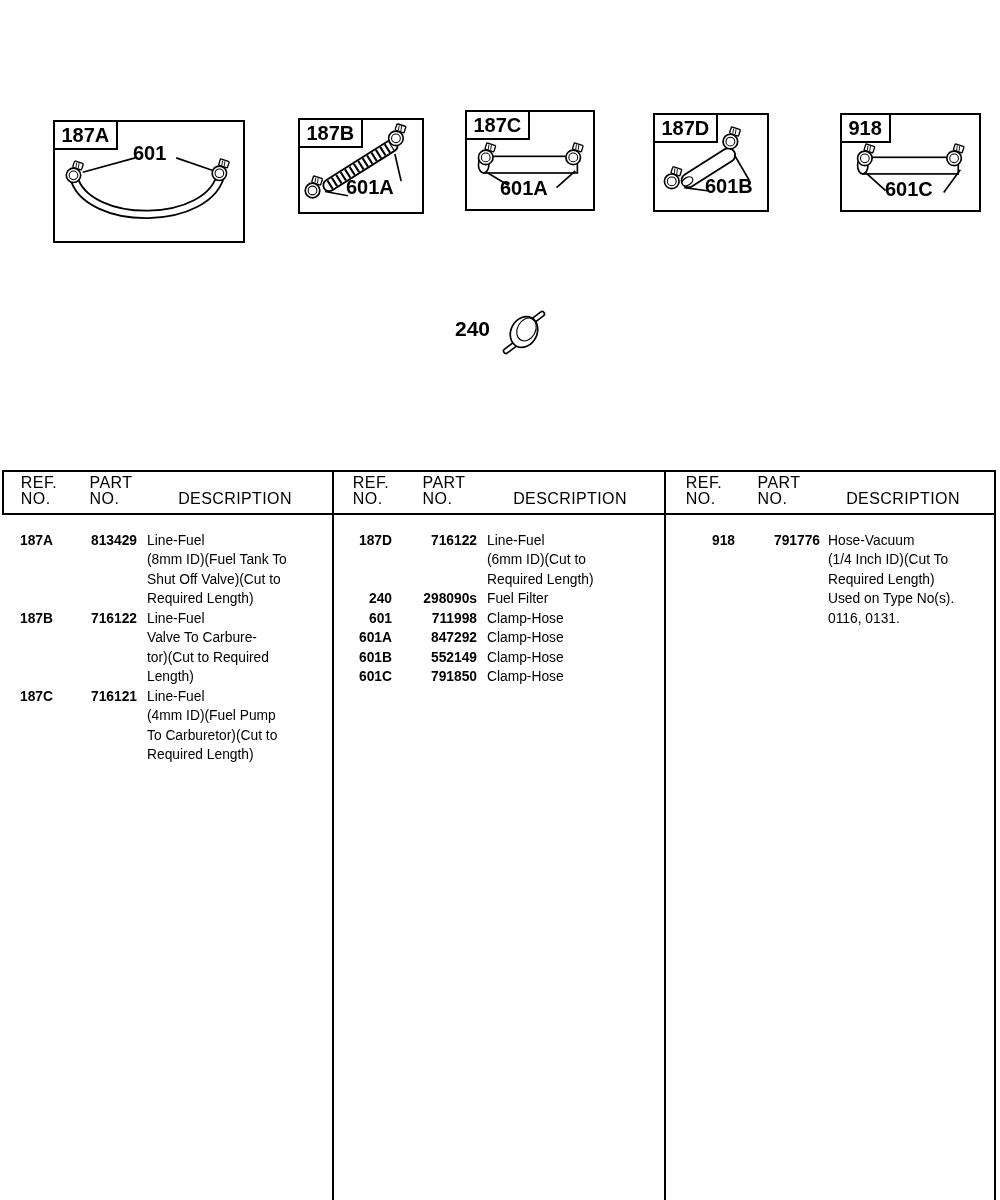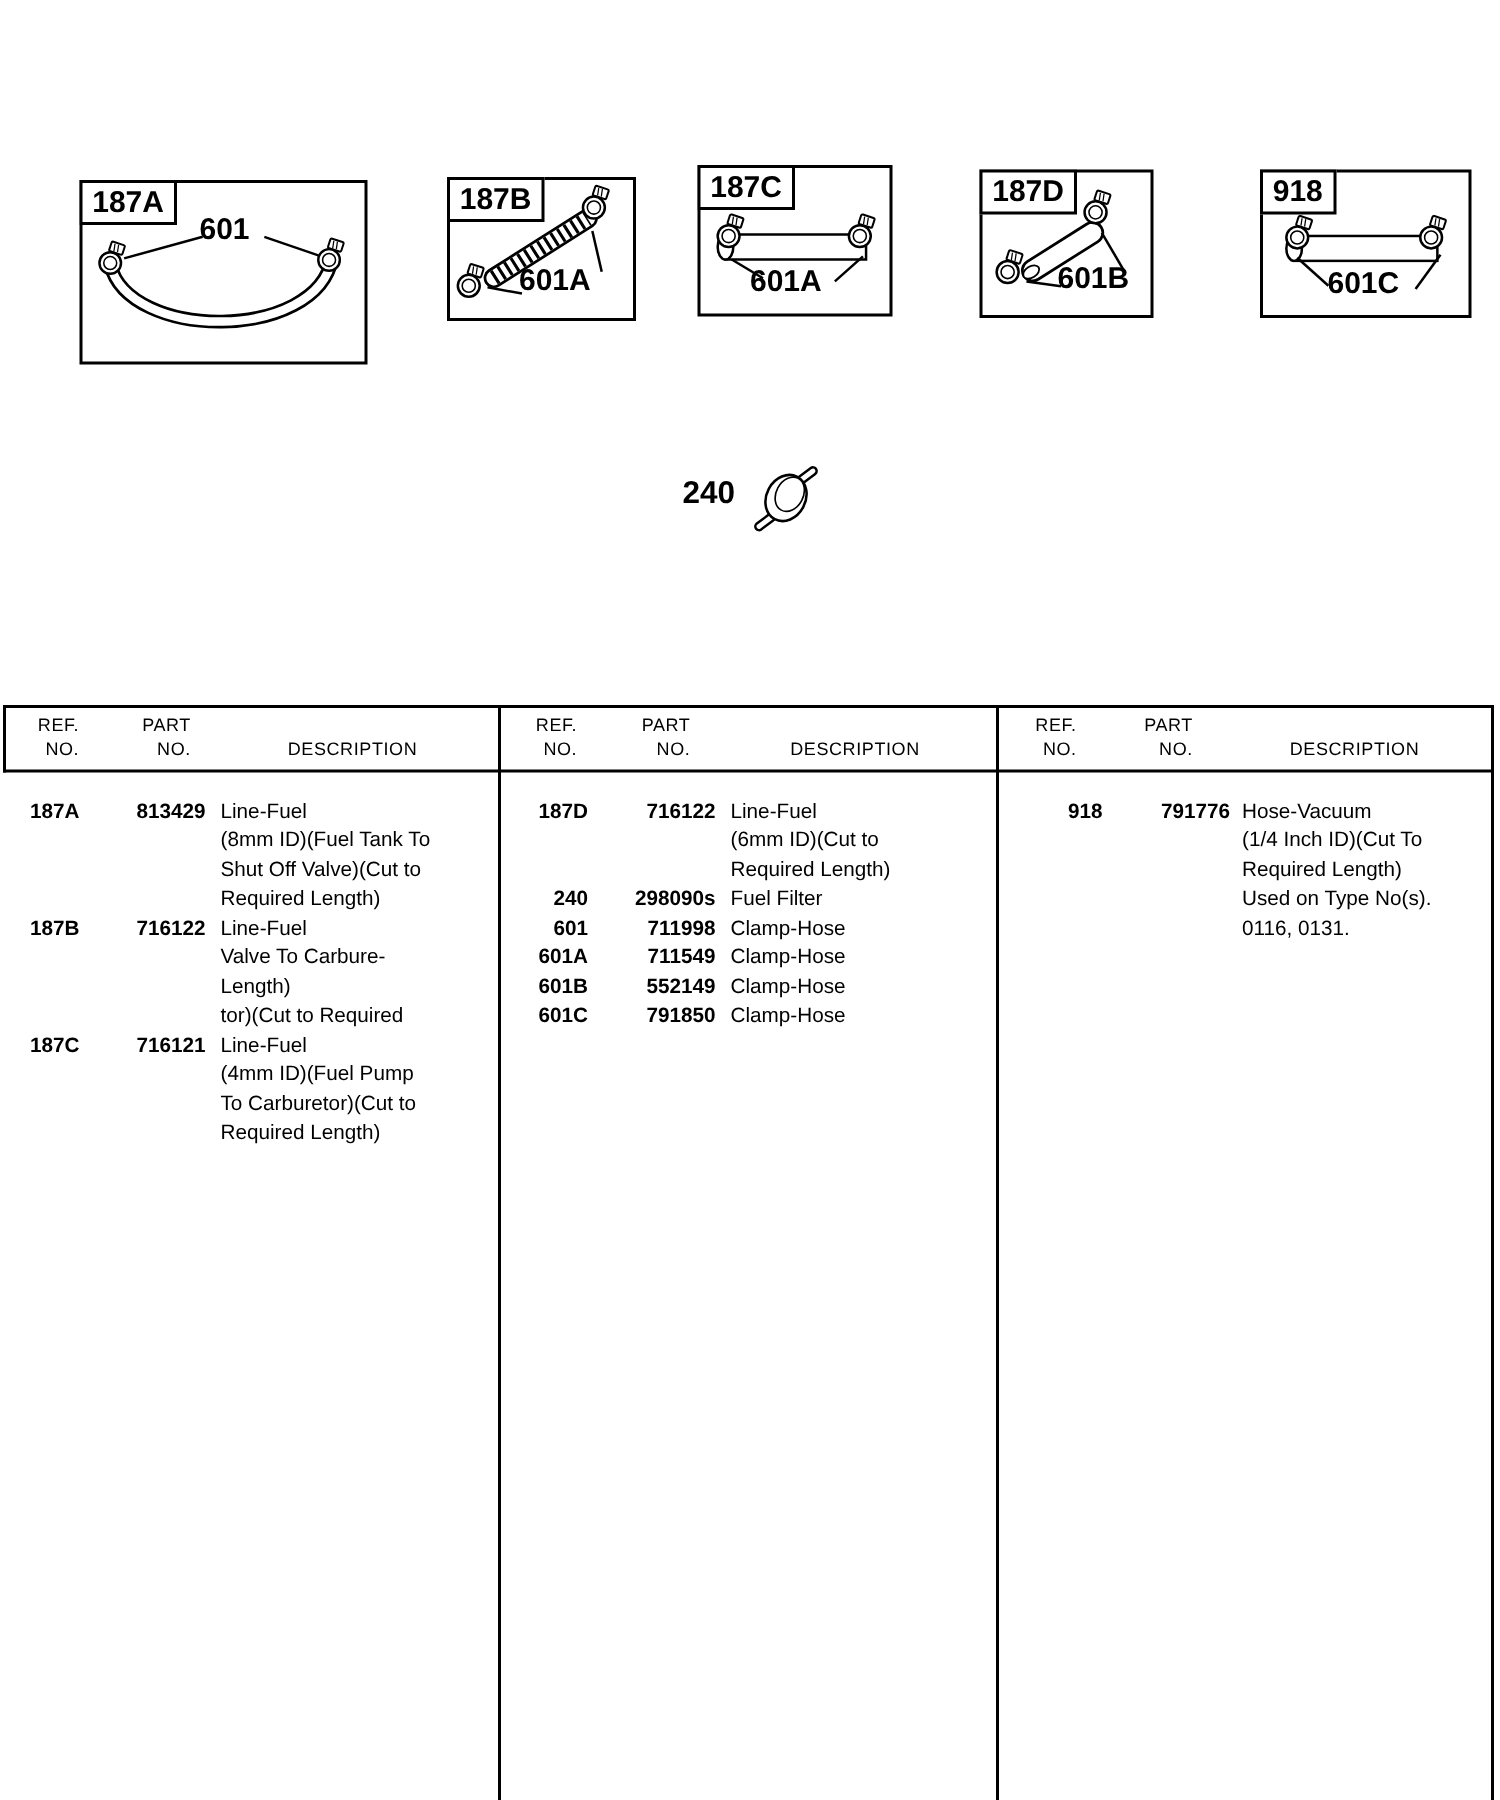--- a/index.html
+++ b/index.html
@@ -20,22 +20,22 @@
   .callout{
     position:absolute;z-index:3;font-weight:bold;font-size:20px;
     line-height:20px;white-space:nowrap;
   }
   .art{position:absolute;left:0;top:0;width:100%;height:100%}
   .flabel{position:absolute;font-weight:bold;font-size:21px;line-height:21px}
   
   .rule{position:absolute;background:#000}
   .hdr{
     position:absolute;transform:translateX(-50%);
-    font-size:12px;line-height:16px;letter-spacing:.4px;
-    text-align:right;white-space:nowrap;
+    font-size:16px;line-height:16px;letter-spacing:.4px;
+    text-align:left;white-space:nowrap;
   }
   .tcol{position:absolute;top:531px}
   .trow{display:flex;line-height:19.45px;font-size:13.8px;white-space:pre}
   .c-ref,.c-part{font-weight:bold;text-align:right}
   .col0{left:0;width:333px}
   .col0 .c-ref{width:53px}.col0 .c-part{width:84px}.col0 .c-desc{margin-left:10px}
   .col1{left:335px;width:330px}
   .col1 .c-ref{width:57px}.col1 .c-part{width:85px}.col1 .c-desc{margin-left:10px}
   .col2{left:665px;width:330px}
   .col2 .c-ref{width:70px}.col2 .c-part{width:85px}.col2 .c-desc{margin-left:8px}
@@ -171,34 +171,34 @@
 </div>
 <div class="hdr" style="left:903px;top:491px">DESCRIPTION</div>
 
 <div class="tcol col0">
     <div class="trow"><span class="c-ref">187A</span><span class="c-part">813429</span><span class="c-desc">Line-Fuel</span></div>
     <div class="trow"><span class="c-ref"></span><span class="c-part"></span><span class="c-desc">(8mm ID)(Fuel Tank To</span></div>
     <div class="trow"><span class="c-ref"></span><span class="c-part"></span><span class="c-desc">Shut Off Valve)(Cut to</span></div>
     <div class="trow"><span class="c-ref"></span><span class="c-part"></span><span class="c-desc">Required Length)</span></div>
     <div class="trow"><span class="c-ref">187B</span><span class="c-part">716122</span><span class="c-desc">Line-Fuel</span></div>
     <div class="trow"><span class="c-ref"></span><span class="c-part"></span><span class="c-desc">Valve To Carbure-</span></div>
+    <div class="trow"><span class="c-ref"></span><span class="c-part"></span><span class="c-desc">tor)(Cut to Required</span></div>
     <div class="trow"><span class="c-ref"></span><span class="c-part"></span><span class="c-desc">Length)</span></div>
-    <div class="trow"><span class="c-ref"></span><span class="c-part"></span><span class="c-desc">tor)(Cut to Required</span></div>
     <div class="trow"><span class="c-ref">187C</span><span class="c-part">716121</span><span class="c-desc">Line-Fuel</span></div>
     <div class="trow"><span class="c-ref"></span><span class="c-part"></span><span class="c-desc">(4mm ID)(Fuel Pump</span></div>
     <div class="trow"><span class="c-ref"></span><span class="c-part"></span><span class="c-desc">To Carburetor)(Cut to</span></div>
     <div class="trow"><span class="c-ref"></span><span class="c-part"></span><span class="c-desc">Required Length)</span></div>
   </div>
 <div class="tcol col1">
     <div class="trow"><span class="c-ref">187D</span><span class="c-part">716122</span><span class="c-desc">Line-Fuel</span></div>
     <div class="trow"><span class="c-ref"></span><span class="c-part"></span><span class="c-desc">(6mm ID)(Cut to</span></div>
     <div class="trow"><span class="c-ref"></span><span class="c-part"></span><span class="c-desc">Required Length)</span></div>
     <div class="trow"><span class="c-ref">240</span><span class="c-part">298090s</span><span class="c-desc">Fuel Filter</span></div>
     <div class="trow"><span class="c-ref">601</span><span class="c-part">711998</span><span class="c-desc">Clamp-Hose</span></div>
-    <div class="trow"><span class="c-ref">601A</span><span class="c-part">711549</span><span class="c-desc">Clamp-Hose</span></div>
+    <div class="trow"><span class="c-ref">601A</span><span class="c-part">847292</span><span class="c-desc">Clamp-Hose</span></div>
     <div class="trow"><span class="c-ref">601B</span><span class="c-part">552149</span><span class="c-desc">Clamp-Hose</span></div>
     <div class="trow"><span class="c-ref">601C</span><span class="c-part">791850</span><span class="c-desc">Clamp-Hose</span></div>
   </div>
 <div class="tcol col2">
     <div class="trow"><span class="c-ref">918</span><span class="c-part">791776</span><span class="c-desc">Hose-Vacuum</span></div>
     <div class="trow"><span class="c-ref"></span><span class="c-part"></span><span class="c-desc">(1/4 Inch ID)(Cut To</span></div>
     <div class="trow"><span class="c-ref"></span><span class="c-part"></span><span class="c-desc">Required Length)</span></div>
     <div class="trow"><span class="c-ref"></span><span class="c-part"></span><span class="c-desc">Used on Type No(s).</span></div>
     <div class="trow"><span class="c-ref"></span><span class="c-part"></span><span class="c-desc">0116, 0131.</span></div>
   </div>

